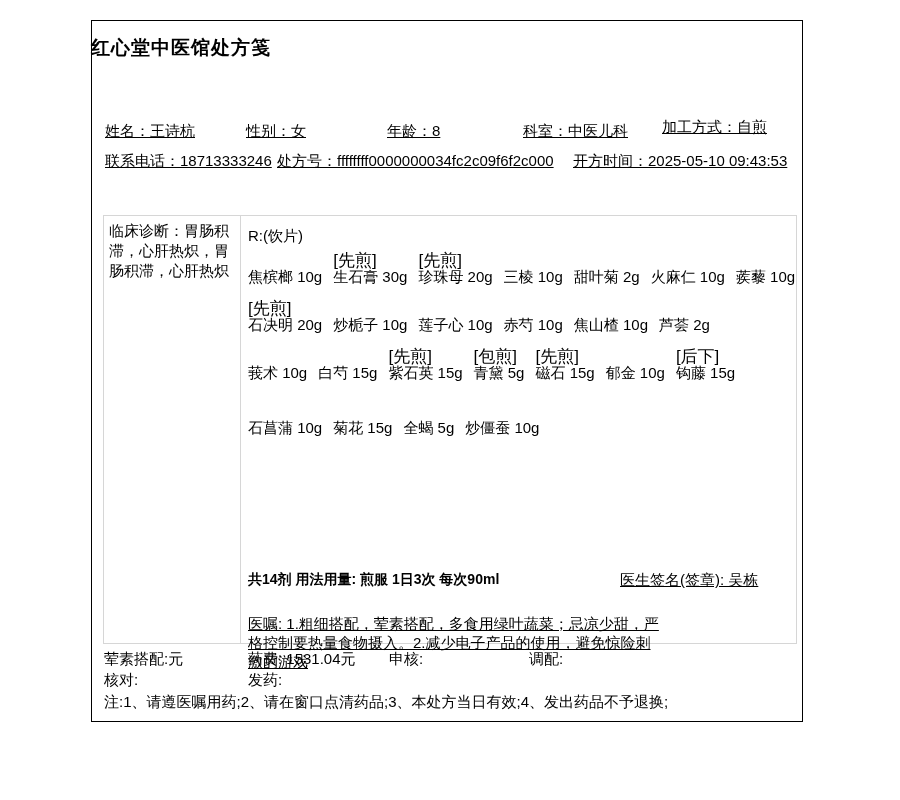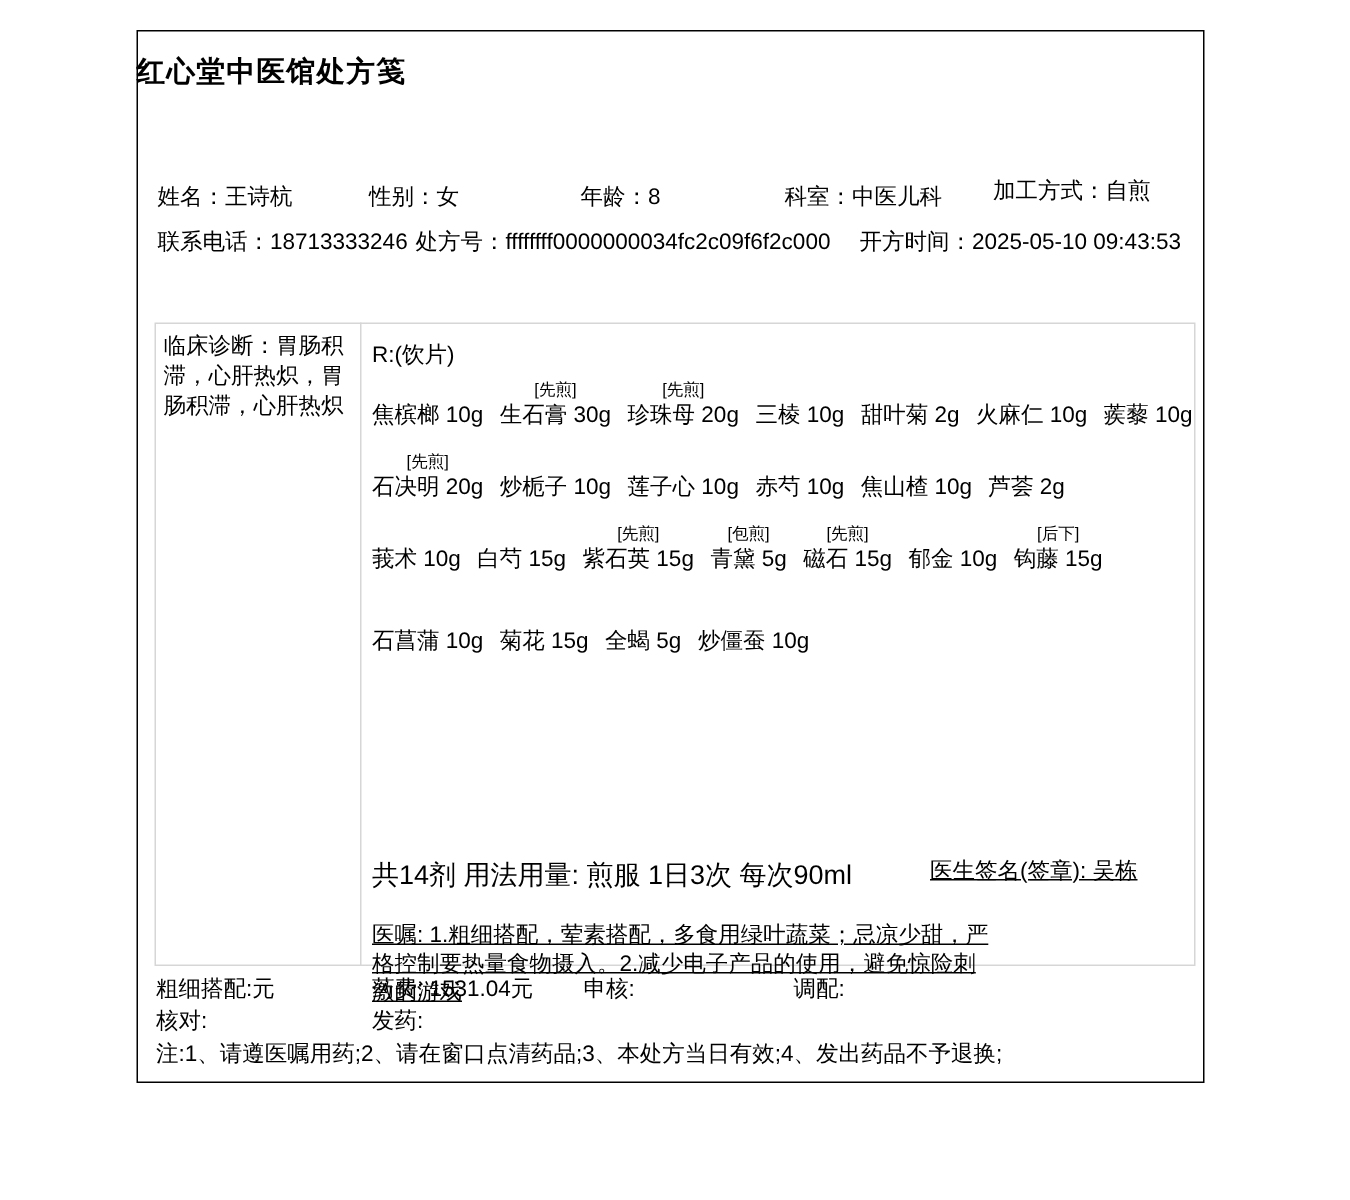--- a/index.html
+++ b/index.html
@@ -10,43 +10,43 @@
   }
   .abs{position:absolute;white-space:nowrap;}
   .outer-border{
     position:absolute;left:91px;top:20px;width:712px;height:702px;
     border:1px solid #000;box-sizing:border-box;
   }
   .title{
     position:absolute;left:91px;top:35px;width:712px;
     text-align:left;font-size:19px;font-weight:bold;letter-spacing:1px;
   }
-  .field{font-size:15px;}
+  .field{font-size:15px;text-decoration:underline;}
   .rx-box{
     position:absolute;left:103px;top:215px;width:694px;height:429px;
     border:1px solid #d6d6d6;box-sizing:border-box;
   }
   .rx-divider{
     position:absolute;left:240px;top:215px;width:1px;height:429px;
     background:#d6d6d6;
   }
   .diagnosis{
     position:absolute;left:109px;top:221px;width:124px;
     font-size:15px;line-height:20px;white-space:normal;
   }
   .rx-header{position:absolute;left:248px;top:227px;font-size:15px;}
   .herb-row{
     position:absolute;left:248px;display:flex;column-gap:11px;
   }
   .herb{display:flex;flex-direction:column;}
   .herb-note{
-    display:block;height:15px;line-height:15px;font-size:11px;text-align:center;
+    display:block;height:15px;line-height:15px;font-size:17px;text-align:left;
   }
   .herb-text{display:block;font-size:15px;line-height:18px;white-space:nowrap;}
-  .usage-line{position:absolute;left:248px;top:571px;font-size:18px;}
+  .usage-line{position:absolute;left:248px;top:571px;font-size:14px;font-weight:bold;}
   .doctor-sign{position:absolute;left:620px;top:571px;font-size:15px;text-decoration:underline;}
   .advice{
     position:absolute;left:248px;top:614px;width:415px;
     font-size:15px;line-height:19px;white-space:normal;text-decoration:underline;
   }
   .footer-field{font-size:15px;}
   .note-line{position:absolute;left:104px;top:693px;font-size:15px;}
 </style>
 </head>
 <body>
@@ -174,19 +174,19 @@
     <span class="herb">
       <span class="herb-note"></span>
       <span class="herb-text">炒僵蚕 10g</span>
     </span>
   </div>
 
 <div class="usage-line">共14剂 用法用量: 煎服 1日3次 每次90ml</div>
 <div class="doctor-sign">医生签名(签章): 吴栋</div>
 <div class="advice">医嘱: 1.粗细搭配，荤素搭配，多食用绿叶蔬菜；忌凉少甜，严格控制要热量食物摄入。2.减少电子产品的使用，避免惊险刺激的游戏</div>
 
-<div class="abs footer-field" style="left:104px;top:650px">粗细搭配:元</div>
+<div class="abs footer-field" style="left:104px;top:650px">荤素搭配:元</div>
 <div class="abs footer-field" style="left:248px;top:650px">药费: 1531.04元</div>
 <div class="abs footer-field" style="left:389px;top:650px">申核:</div>
 <div class="abs footer-field" style="left:529px;top:650px">调配:</div>
 <div class="abs footer-field" style="left:104px;top:671px">核对:</div>
 <div class="abs footer-field" style="left:248px;top:671px">发药:</div>
 <div class="note-line">注:1、请遵医嘱用药;2、请在窗口点清药品;3、本处方当日有效;4、发出药品不予退换;</div>
 
 </body></html>

